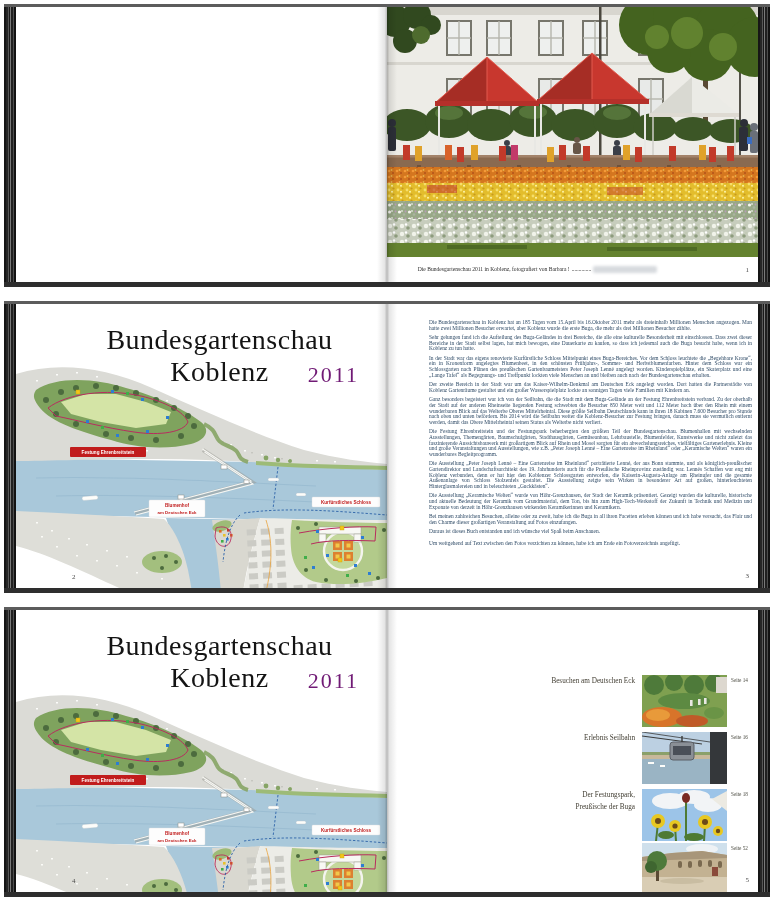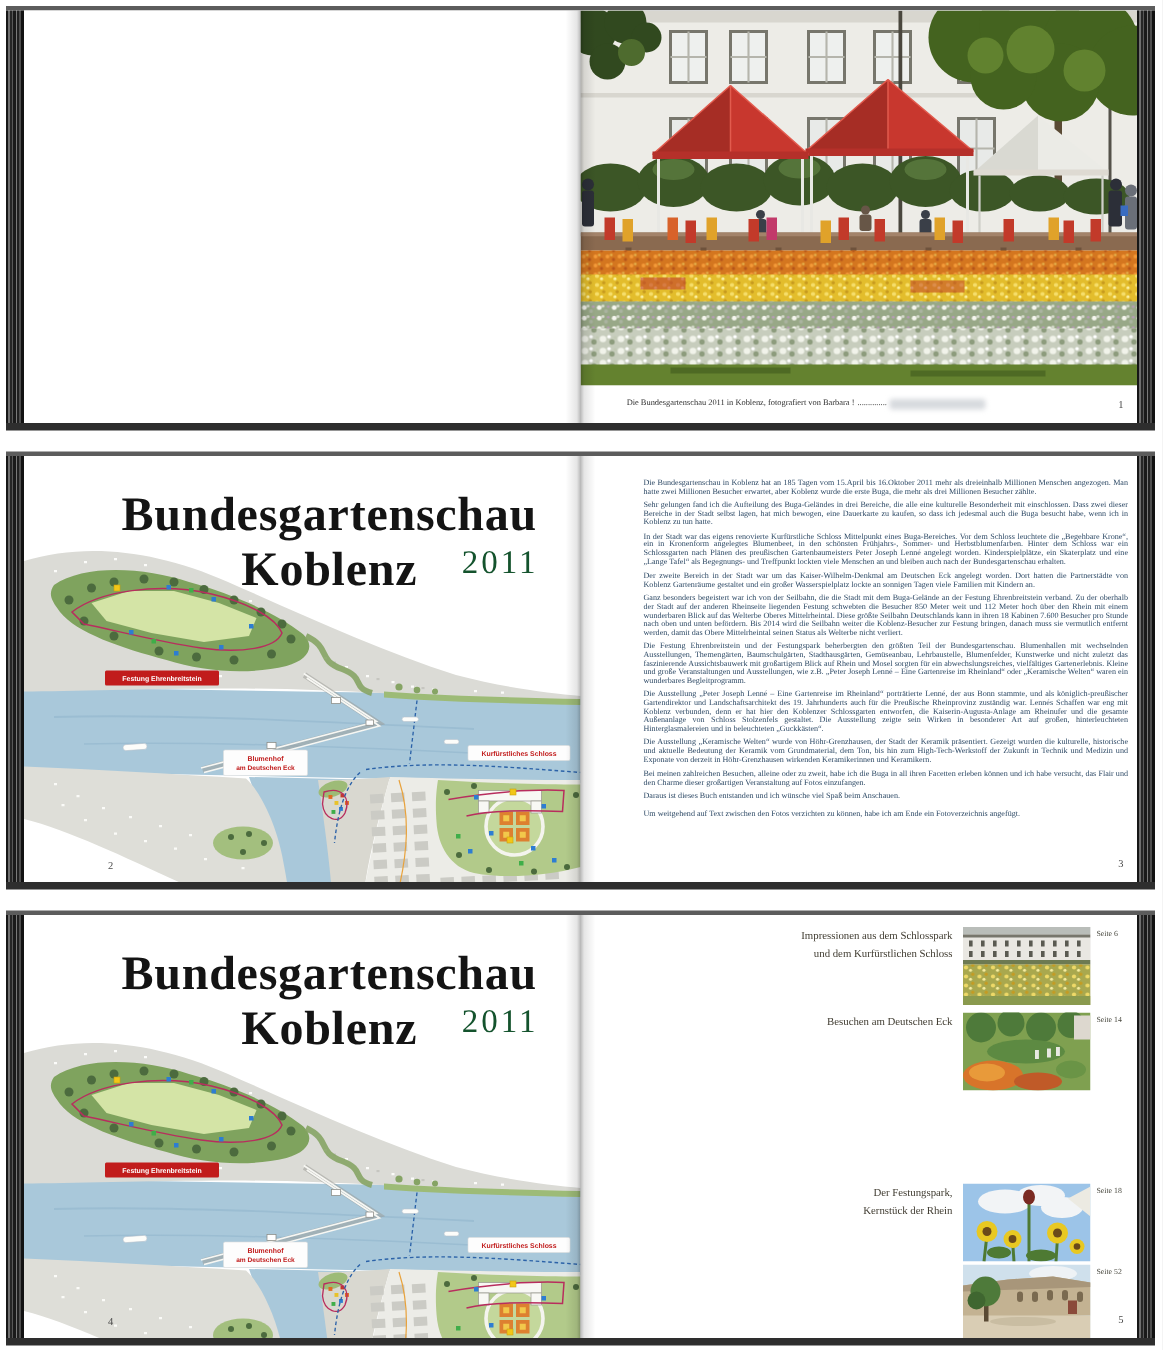--- a/index.html
+++ b/index.html
@@ -17,22 +17,22 @@
   #spread2{top:301px;height:292px;}
   #spread3{top:607px;height:290px;}
   .photo-wrap{position:absolute;top:0;left:0;width:371px;height:250px;}
   .caption-row{position:absolute;left:0;right:0;top:252px;height:20px;display:flex;align-items:center;
                justify-content:center;gap:2px;font-size:5.6px;color:#2e2e2e;padding-right:70px;}
   .redact{display:inline-block;width:64px;height:7px;background:#d7dade;border-radius:2px;filter:blur(1.6px);}
   .pagenum{position:absolute;font-size:7px;color:#4c4c4c;z-index:4;}
   .pn-br{right:9px;bottom:8px;}
   .pn-bl{left:56px;bottom:7px;}
   .book-title{position:absolute;top:20px;left:0;right:8px;padding-left:44px;text-align:center;
-              font-size:32px;color:#141414;letter-spacing:.5px;z-index:3;font-weight:bold;}
-  .book-year{position:absolute;top:58px;right:28px;font-size:22px;color:#14532d;letter-spacing:2px;z-index:3;}
+              font-size:28px;color:#141414;letter-spacing:.5px;z-index:3;}
+  .book-year{position:absolute;top:58px;right:28px;font-size:22px;color:#701a75;letter-spacing:2px;z-index:3;}
   .map{position:absolute;left:0;width:371px;height:232px;z-index:1;}
   .map-a{top:56px;}
   .map-b{top:78px;}
   .bodytext{position:absolute;top:16px;left:42px;right:6px;text-align:justify;
             font-size:5.4px;line-height:5.7px;color:#2e4a66;}
   .bodytext p{margin:0 0 3.6px 0;}
   .bodytext p.gap{margin-top:6px;}
   .toc-entry{position:absolute;left:0;right:0;height:54px;}
   .toc-title{position:absolute;right:123px;top:1px;width:230px;text-align:right;font-size:7.2px;
              line-height:11.5px;color:#403c31;white-space:pre-line;}
@@ -684,42 +684,41 @@
     <div class="edge"></div>
     <div class="page">
       <div class="book-title">Bundesgartenschau Koblenz</div>
       <div class="book-year">2011</div>
       <svg class="map map-b" viewBox="0 0 371 232">
           <use href="#sym-map"></use>
         </svg>
       <div class="pagenum pn-bl">4</div>
     </div>
     <div class="page">
-      <div class="toc-entry e1">
-        <div class="toc-title">Impressionen aus dem Schlosspark
-und dem Kurfürstlichen Schloss</div>
-        <div class="toc-thumb">
-          <svg width="85" height="52" viewBox="0 0 85 52">
-              <use href="#sym-t1"></use>
-            </svg>
-          </div>
-        <div class="toc-page">Seite 6</div>
-      </div>
       <div class="toc-entry e2">
         <div class="toc-title">Besuchen am Deutschen Eck</div>
         <div class="toc-thumb">
           <svg width="85" height="52" viewBox="0 0 85 52">
               <use href="#sym-t2"></use>
             </svg>
           </div>
         <div class="toc-page">Seite 14</div>
       </div>
+      <div class="toc-entry e3">
+        <div class="toc-title">Erlebnis Seilbahn</div>
+        <div class="toc-thumb">
+          <svg width="85" height="52" viewBox="0 0 85 52">
+              <use href="#sym-t3"></use>
+            </svg>
+          </div>
+        <div class="toc-page">Seite 16</div>
+      </div>
       <div class="toc-entry e4">
         <div class="toc-title">Der Festungspark,
-Kernstück der Rhein</div>
+Preußische der Buga</div>
         <div class="toc-thumb">
           <svg width="85" height="52" viewBox="0 0 85 52">
               <use href="#sym-t4"></use>
             </svg>
           </div>
         <div class="toc-page">Seite 18</div>
       </div>
       <div class="toc-entry e5">
         <div class="toc-thumb">
           <svg width="85" height="52" viewBox="0 0 85 52">

